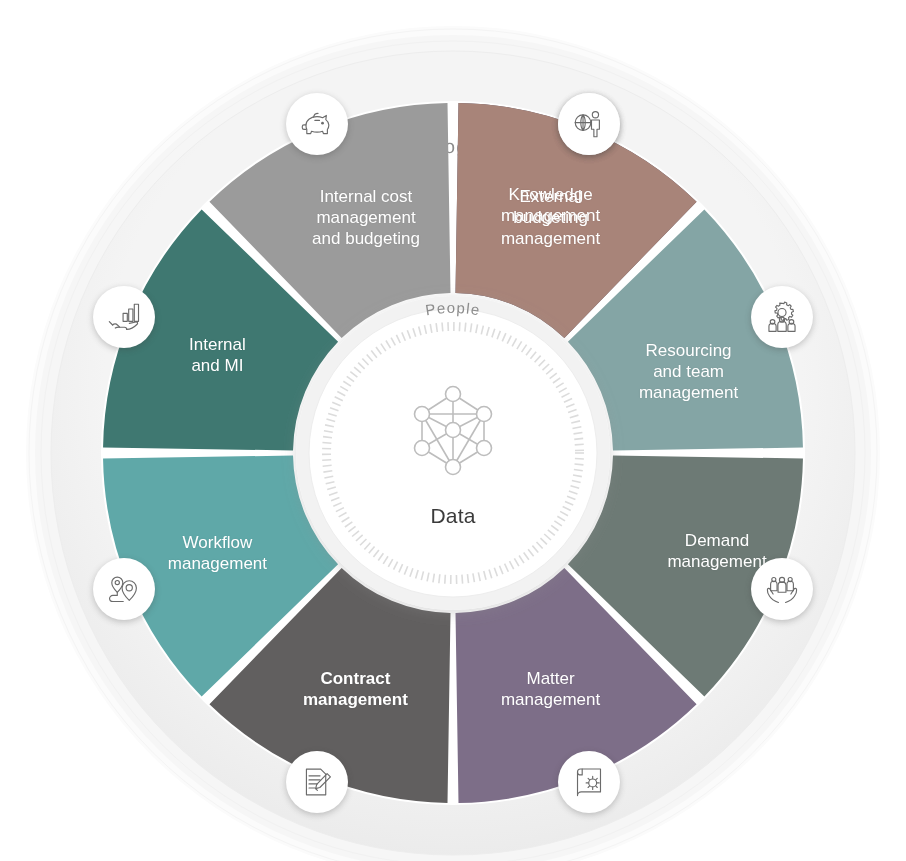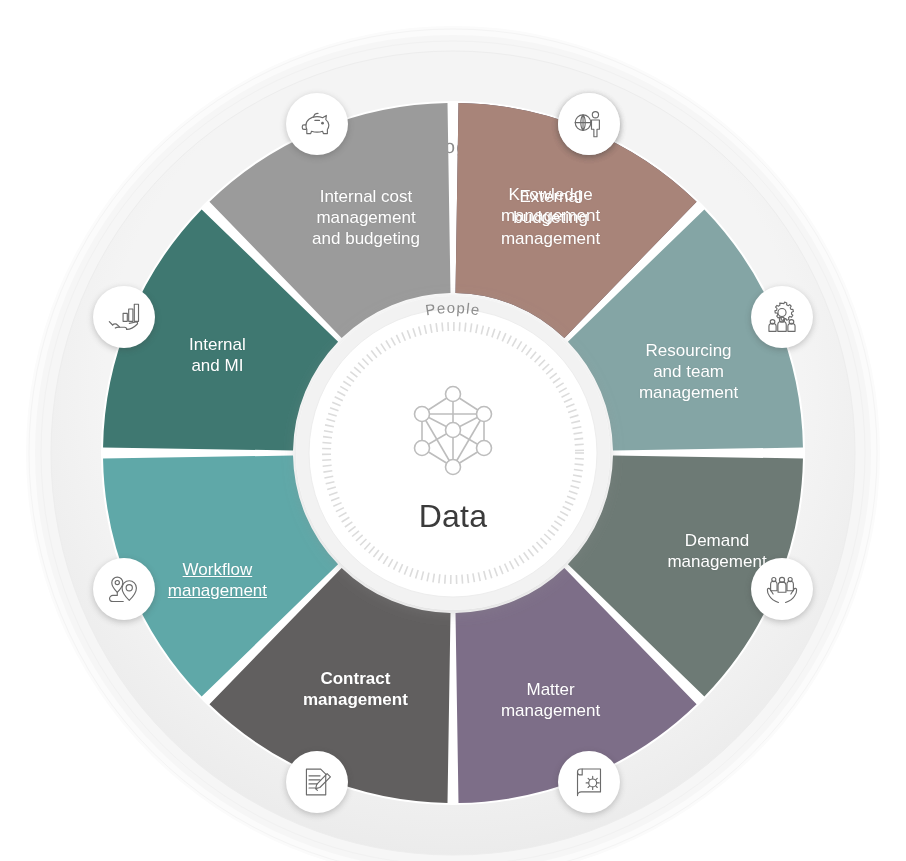--- a/index.html
+++ b/index.html
@@ -50,21 +50,21 @@
   .icon-badge svg {
     width: 34px;
     height: 34px;
     display: block;
   }
   #center-data {
     position: absolute;
     left: 453px;
     top: 516px;
     transform: translate(-50%, -50%);
-    font-size: 32px;
+    font-size: 21px;
     color: #3b3b3b;
     font-family: "Liberation Sans", sans-serif;
     letter-spacing: 0.2px;
   }
   .curve-text {
     font-family: "Liberation Sans", sans-serif;
     letter-spacing: 1.2px;
   }
 </style>
 </head>
@@ -296,25 +296,25 @@
   <div id="center-data">Data</div>
 
   <div id="labels">
       <div class="seg-label" style="left: 550.584px; top: 205px;">Knowledge
 management</div>
       <div class="seg-label" style="left: 688.589px; top: 355.416px; margin-top: 16px;">Resourcing
 and team
 management</div>
       <div class="seg-label" style="left: 717px; top: 550.584px;">Demand
 management</div>
-      <div class="seg-label" style="left: 550.584px; top: 688.589px; margin-top: 11px;">Matter
+      <div class="seg-label" style="left: 550.584px; top: 688.589px;">Matter
 management</div>
       <div class="seg-label" style="left: 355.416px; top: 688.589px; font-weight: bold;">Contract
 management</div>
-      <div class="seg-label" style="left: 217.411px; top: 580px; text-decoration: underline;">Workflow
+      <div class="seg-label" style="left: 217.411px; top: 553px;">Workflow
 management</div>
       <div class="seg-label" style="left: 217.411px; top: 355.416px;">Internal
 and MI</div>
       <div class="seg-label" style="left: 366px; top: 217.411px;">Internal cost
 management
 and budgeting</div>
       <div class="seg-label" style="left: 550.584px; top: 217.411px;">External
 budgeting
 management</div>
     </div>

